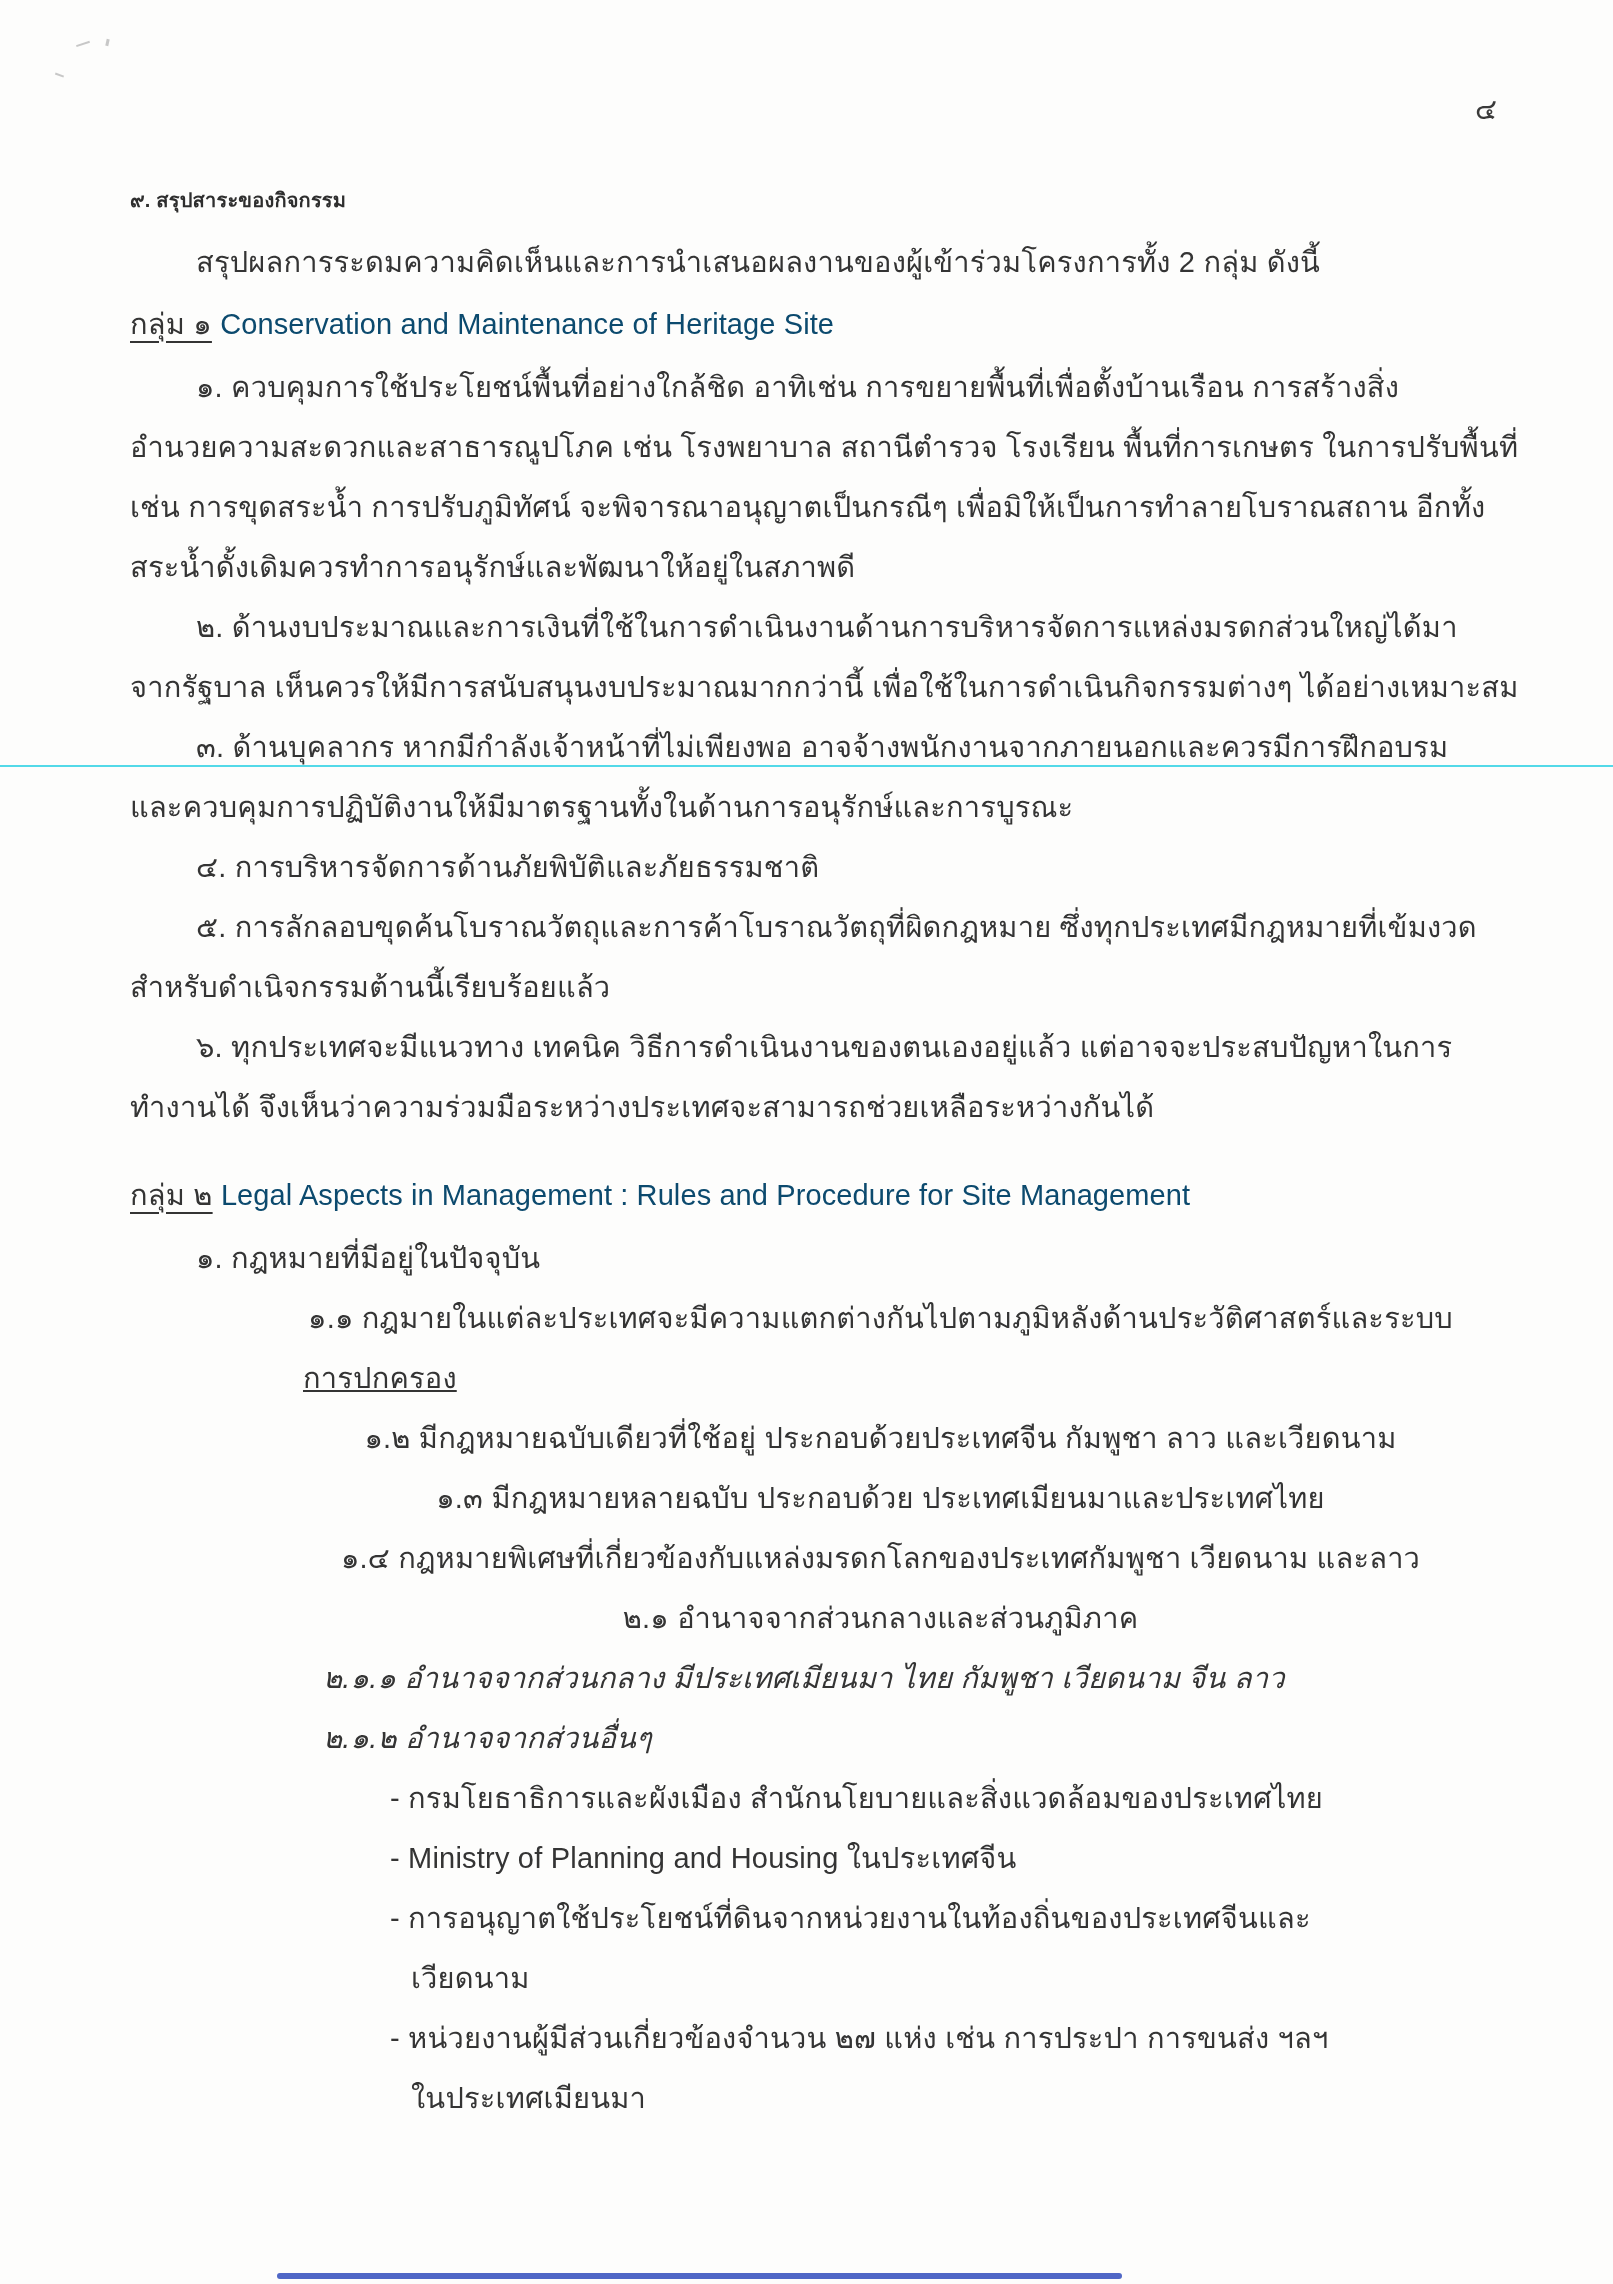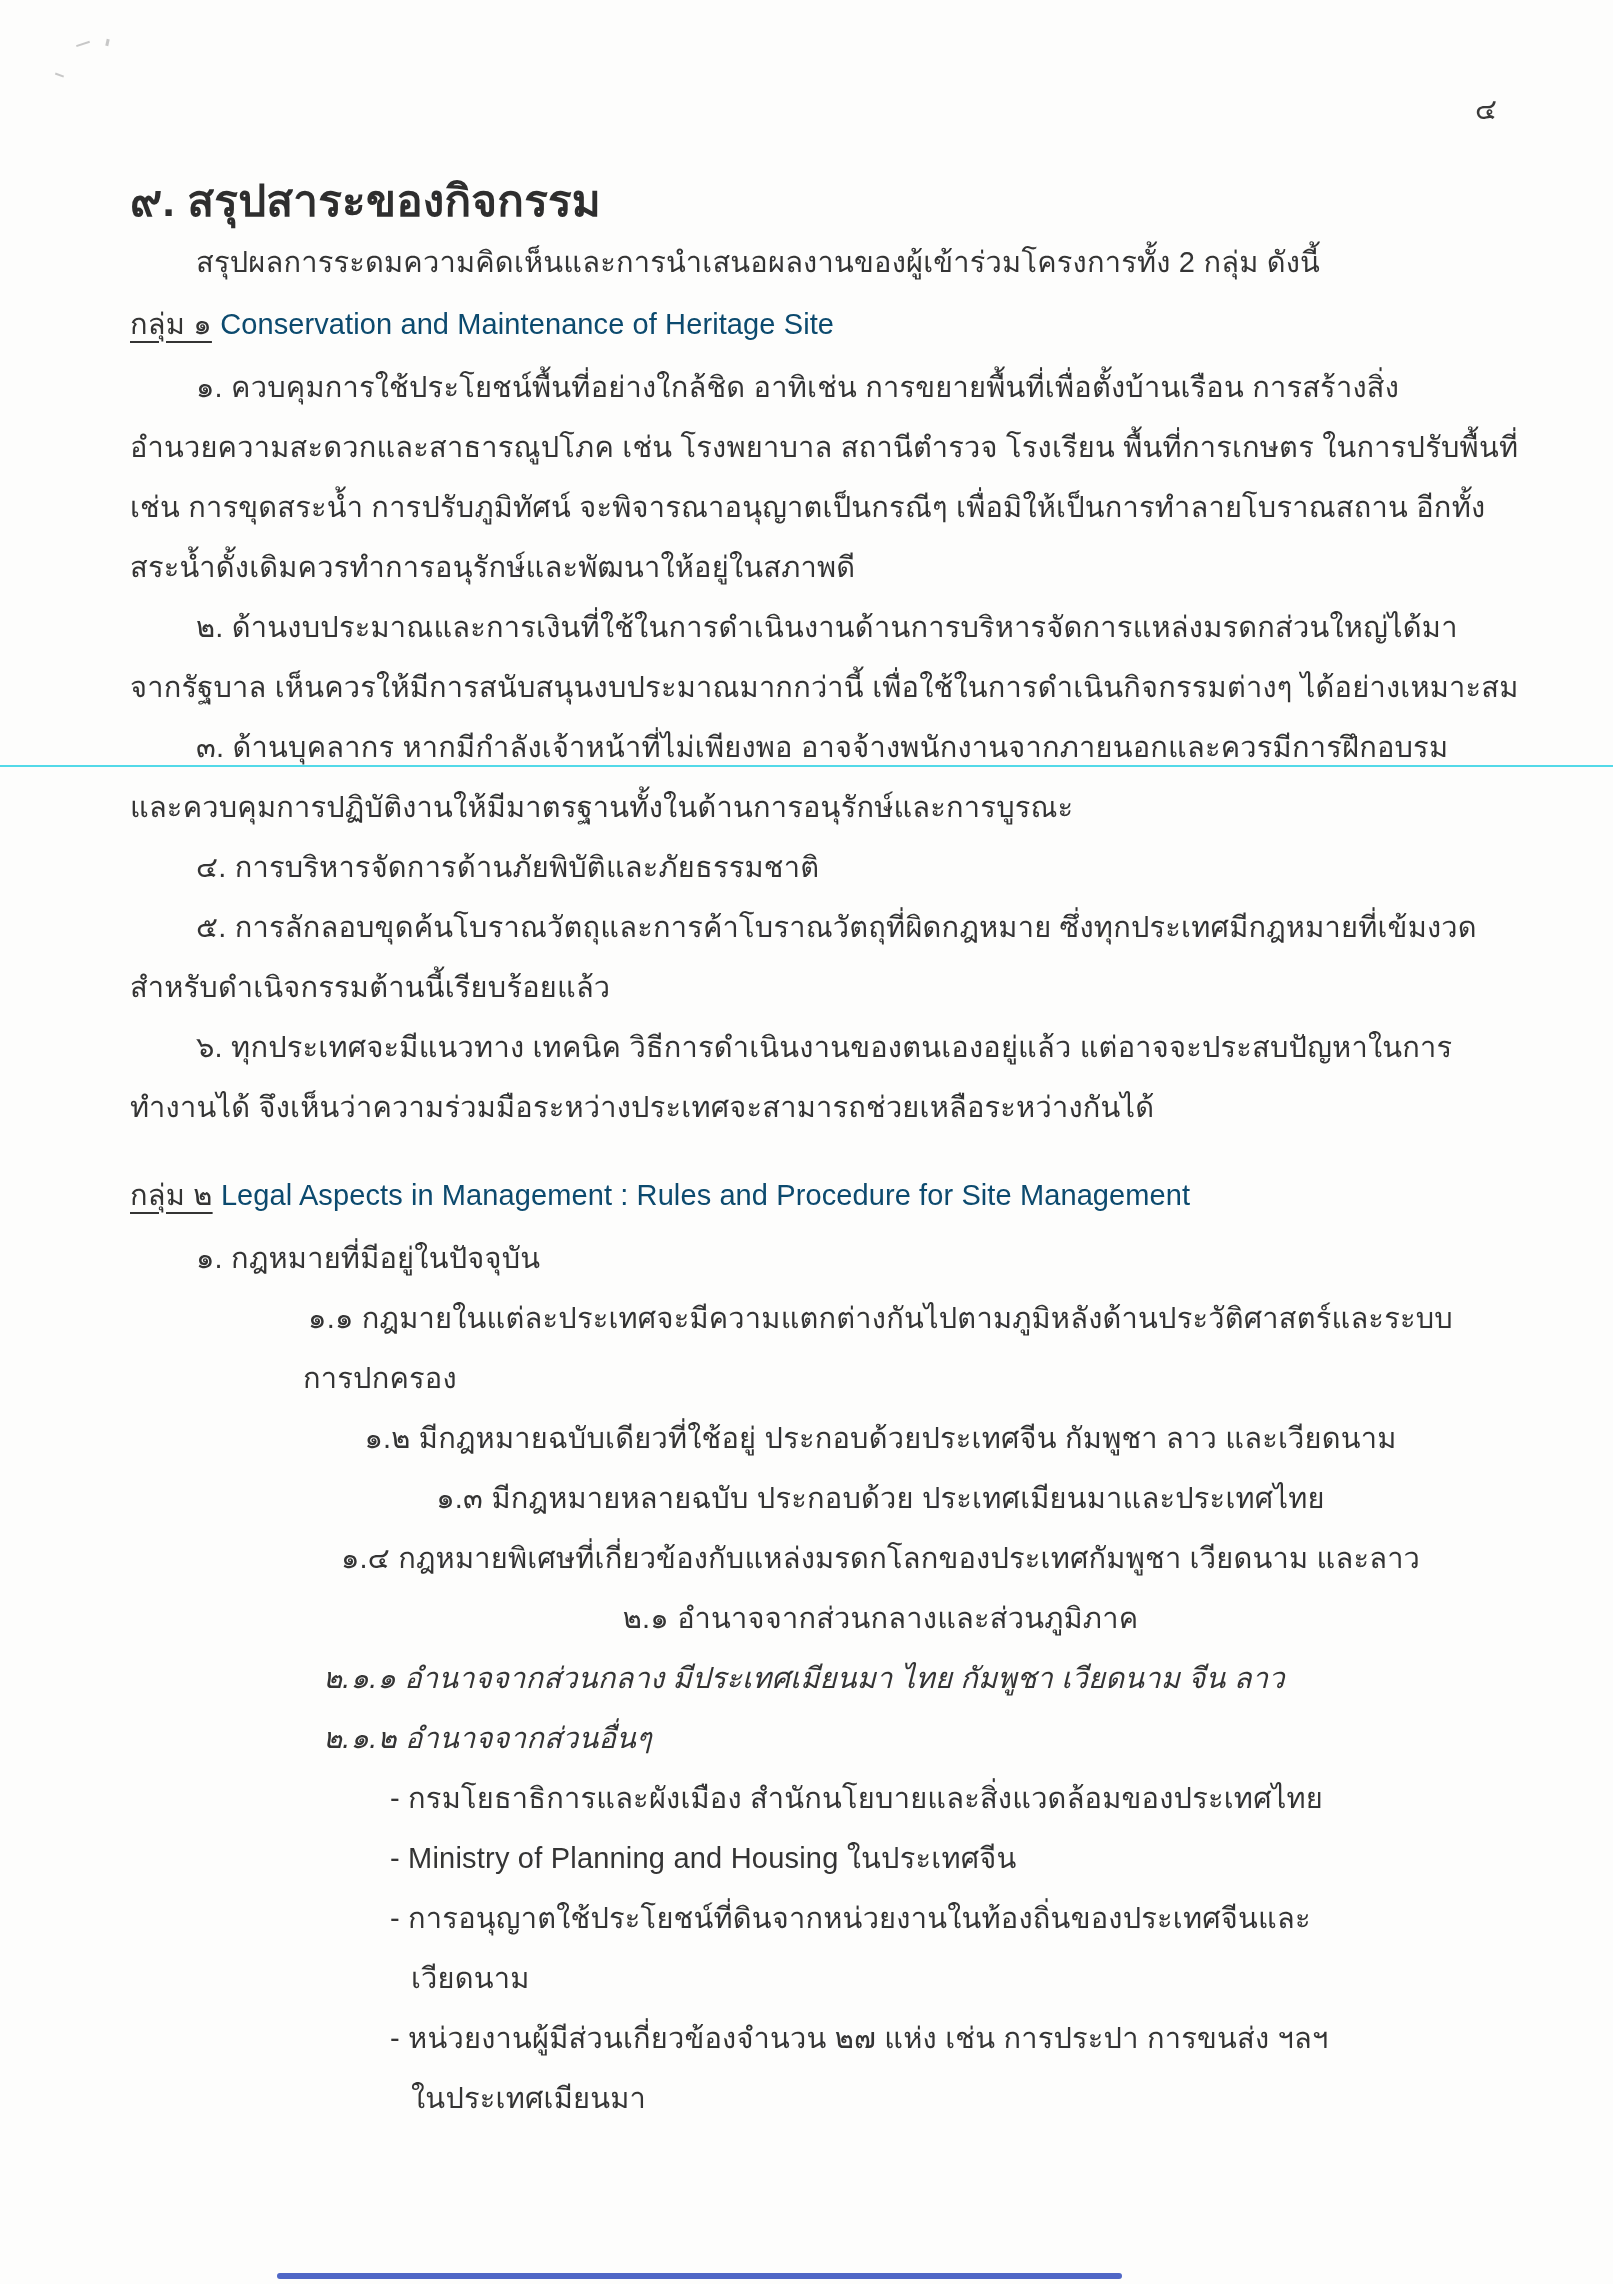--- a/index.html
+++ b/index.html
@@ -26,40 +26,40 @@
     top: 169px;
     width: 1372px;
   }
   .line {
     font-size: 29px;
     line-height: 60px;
     white-space: nowrap;
     letter-spacing: 0.2px;
   }
   .doc-title {
-    font-size: 44px;
+    font-size: 20px;
     font-weight: 700;
     line-height: 63px;
     color: #2e2e2e;
   }
   .group-heading { line-height: 65px; }
   .group-heading .group-label {
     text-decoration: underline;
     text-underline-offset: 6.9px;
     margin-top: 28px;
   }
   .group-heading .group-title-en {
     color: #0c4a6e;
     letter-spacing: 0.1px;
   }
   .gap-before { margin-top: 25.5px; }
   
   .ind-a { padding-left: 66px;  }
   .ind-b { padding-left: 129px; text-align: center; }
-  .ind-c { padding-left: 173px; }
+  .ind-c { padding-left: 173px; text-decoration: underline; }
   .ind-d { padding-left: 193px; font-style: italic; }
   .ind-e { padding-left: 260px; }
   .ind-f { padding-left: 281px; }
   .scan-line-cyan {
     position: absolute;
     left: 0; top: 765px;
     width: 100%; height: 2px;
     background: #35d2e4;
     opacity: 0.85;
   }

